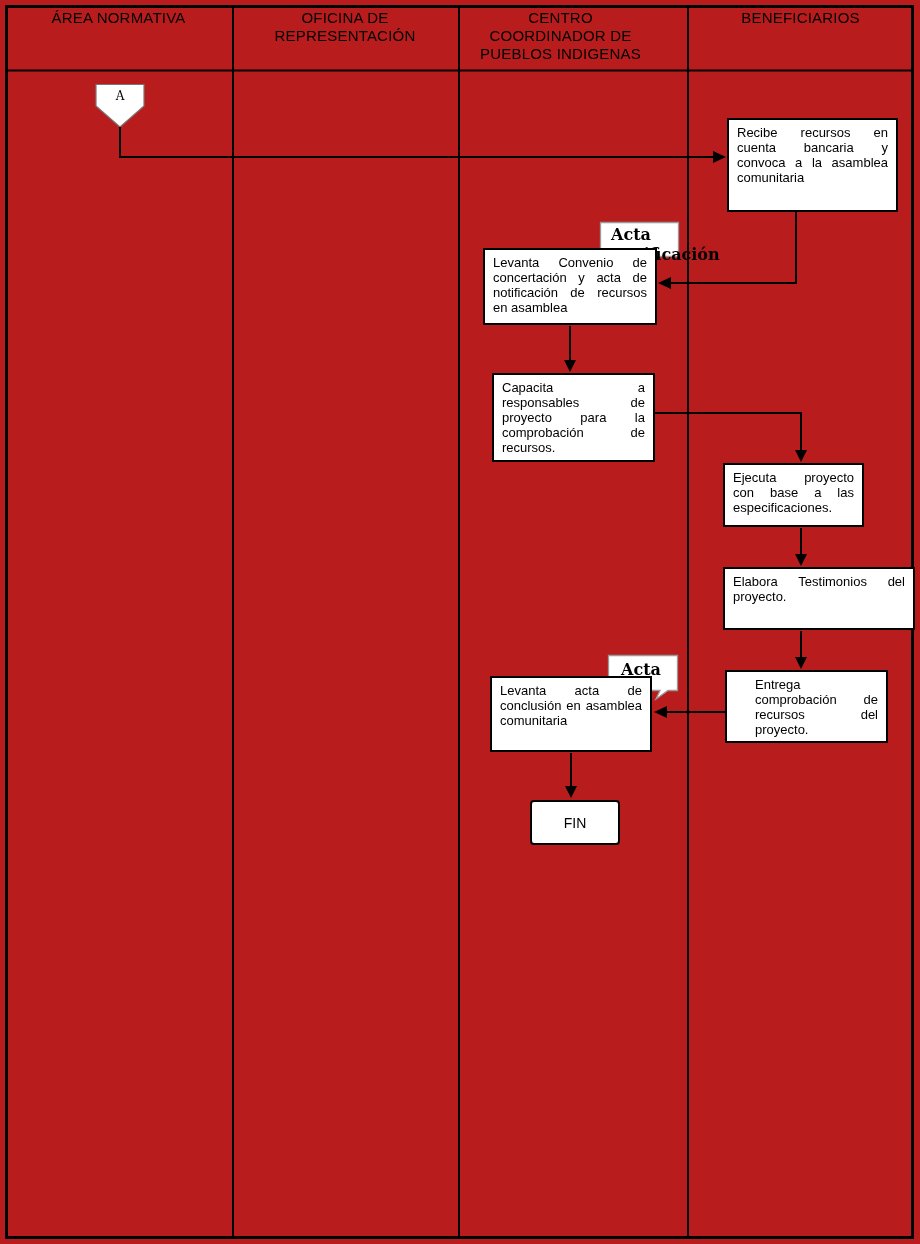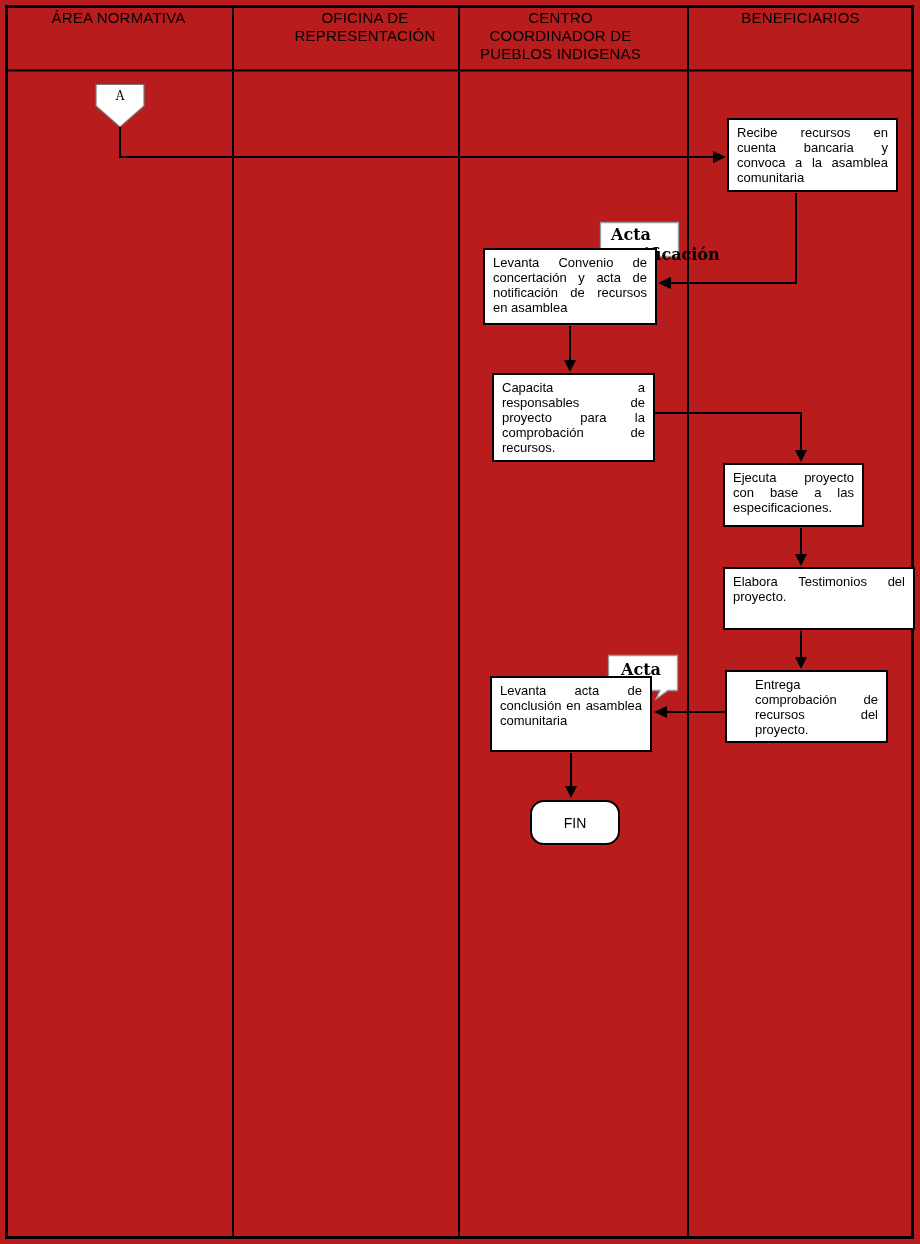--- a/index.html
+++ b/index.html
@@ -10,31 +10,31 @@
     overflow:hidden;
   }
   svg.overlay { position:absolute; left:0; top:0; width:920px; height:1244px; }
 
   .hdr {
     position:absolute; top:9px;
     font-size:15px; line-height:18px; text-align:center;
     white-space:pre-line; letter-spacing:0.2px;
   }
   #hdr-0 { left:5px;   width:227px; }
-  #hdr-1 { left:232px; width:226px;padding-left:20px; }
+  #hdr-1 { left:232px; width:226px; }
   #hdr-2 { left:446px; width:229px; }
   #hdr-3 { left:687px; width:227px; }
 
   .pbox {
     position:absolute; box-sizing:border-box;
     border:2px solid #000; background:#fff;
     font-size:13px; line-height:15px;
     padding:5px 8px; text-align:justify;
   }
-  #b-recibe   { left:727px; top:118px; width:171px; height:74px; }
+  #b-recibe   { left:727px; top:118px; width:171px; height:94px; }
   #b-levconv  { left:483px; top:248px; width:174px; height:77px; }
   #b-capacita { left:492px; top:373px; width:163px; height:89px; }
   #b-ejecuta  { left:723px; top:463px; width:141px; height:64px; }
   #b-elabora  { left:723px; top:567px; width:192px; height:63px; }
   #b-entrega  { left:725px; top:670px; width:163px; height:73px;padding-left:28px; }
   #b-levacta  { left:490px; top:676px; width:162px; height:76px; }
 
   .note-text {
     position:absolute;
     font-family:"DejaVu Serif", serif;
@@ -45,21 +45,21 @@
   #note-1 { left:611px; top:225px; width:66px; text-align:left; }
   #note-2 { left:609px; top:660px; width:64px; text-align:center; }
 
   .a-label {
     position:absolute; left:96px; top:89px; width:48px;
     text-align:center; font-family:"DejaVu Serif", serif; font-size:12px;
   }
 
   .fin {
     position:absolute; left:530px; top:800px; width:90px; height:45px;
-    box-sizing:border-box; border:2px solid #000; border-radius:14px;
+    box-sizing:border-box; border:2px solid #000; border-radius:4px;
     background:#fff; display:flex; align-items:center; justify-content:center;
     font-size:14px;
   }
 </style>
 </head>
 <body>
 
 <div class="stage">
 
   <svg class="overlay" viewBox="0 0 920 1244" xmlns="http://www.w3.org/2000/svg">

